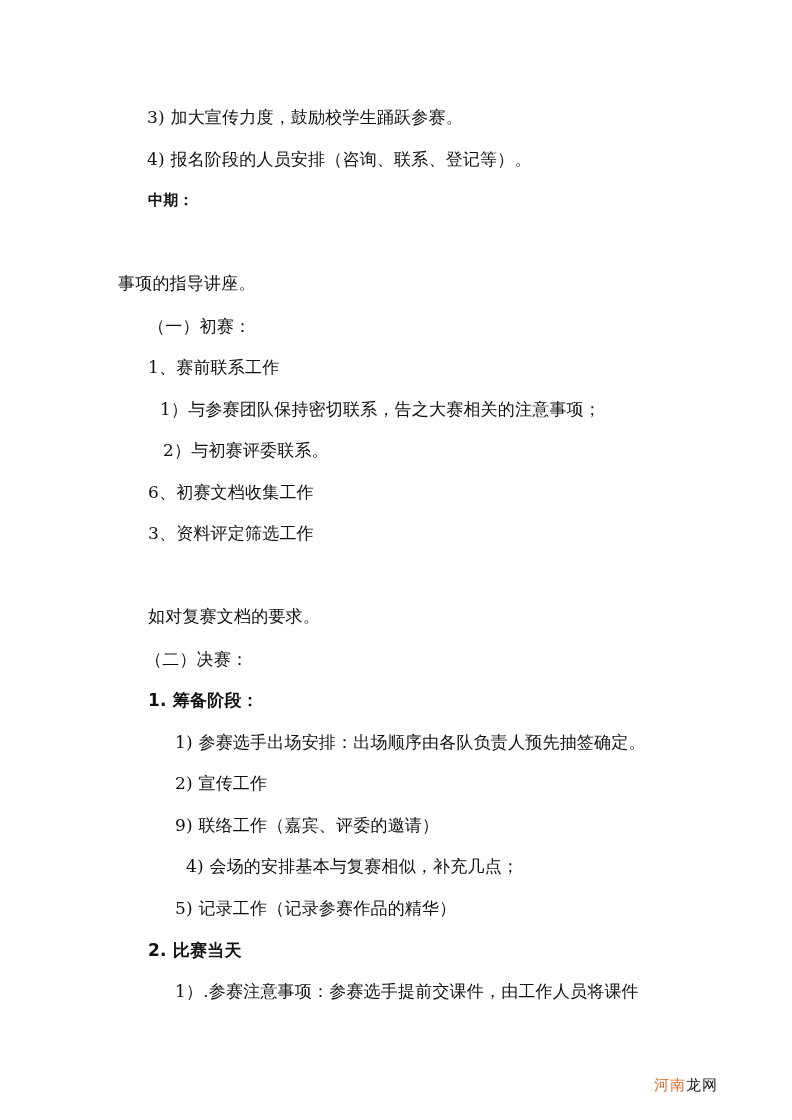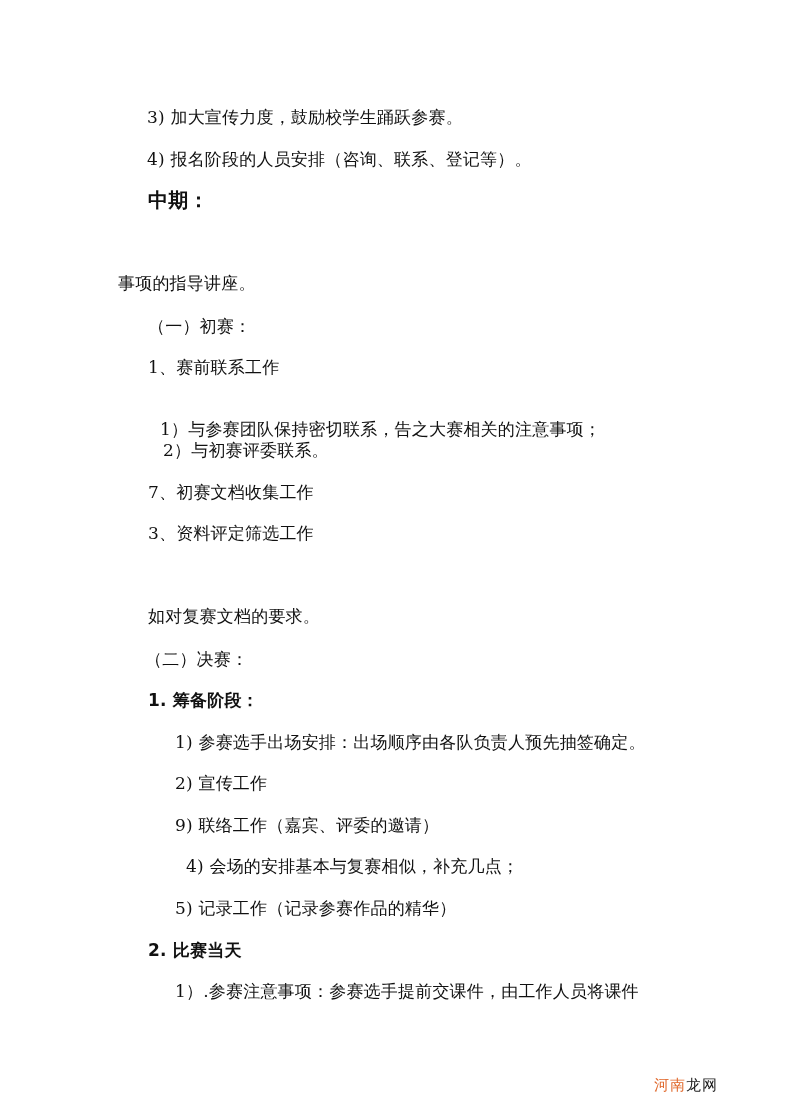--- a/index.html
+++ b/index.html
@@ -25,21 +25,21 @@
     .line {
       position: absolute;
       white-space: nowrap;
       font-size: 17px;
       line-height: 24px;
       letter-spacing: 0.2px;
     }
     .heading-lg {
       font-family: "DejaVu Sans", "Liberation Sans", sans-serif;
       font-weight: bold;
-      font-size: 20px;
+      font-size: 15px;
       line-height: 28px;
     }
     .heading-sm {
       font-family: "DejaVu Sans", "Liberation Sans", sans-serif;
       font-weight: bold;
       font-size: 17px;
       text-align: center;
     }
     .watermark {
       position: absolute;
@@ -61,23 +61,23 @@
 
   <div class="line" style="left:147px; top:105px;">3) 加大宣传力度，鼓励校学生踊跃参赛。</div>
   <div class="line" style="left:147px; top:147px;">4) 报名阶段的人员安排（咨询、联系、登记等）。</div>
 
   <div class="line heading-lg" style="left:148px; top:186px;">中期：</div>
 
   <div class="line" style="left:118px; top:271px;">事项的指导讲座。</div>
 
   <div class="line" style="left:148px; top:314px;">（一）初赛：</div>
   <div class="line" style="left:148px; top:355px;">1、赛前联系工作</div>
-  <div class="line" style="left:160px; top:397px;margin-top:20px;">1）与参赛团队保持密切联系，告之大赛相关的注意事项；</div>
+  <div class="line" style="left:160px; top:397px;">1）与参赛团队保持密切联系，告之大赛相关的注意事项；</div>
   <div class="line" style="left:163px; top:438px;">2）与初赛评委联系。</div>
-  <div class="line" style="left:148px; top:480px;">7、初赛文档收集工作</div>
+  <div class="line" style="left:148px; top:480px;">6、初赛文档收集工作</div>
   <div class="line" style="left:148px; top:521px;">3、资料评定筛选工作</div>
   <div class="line" style="left:148px; top:604px;">如对复赛文档的要求。</div>
 
   <div class="line" style="left:145px; top:647px;">（二）决赛：</div>
   <div class="line heading-sm" style="left:148px; top:688px;">1. 筹备阶段：</div>
 
   <div class="line" style="left:175px; top:730px;">1) 参赛选手出场安排：出场顺序由各队负责人预先抽签确定。</div>
   <div class="line" style="left:175px; top:771px;">2) 宣传工作</div>
   <div class="line" style="left:175px; top:813px;">9) 联络工作（嘉宾、评委的邀请）</div>
   <div class="line" style="left:175px; top:854px;margin-left:11px;">4) 会场的安排基本与复赛相似，补充几点；</div>

